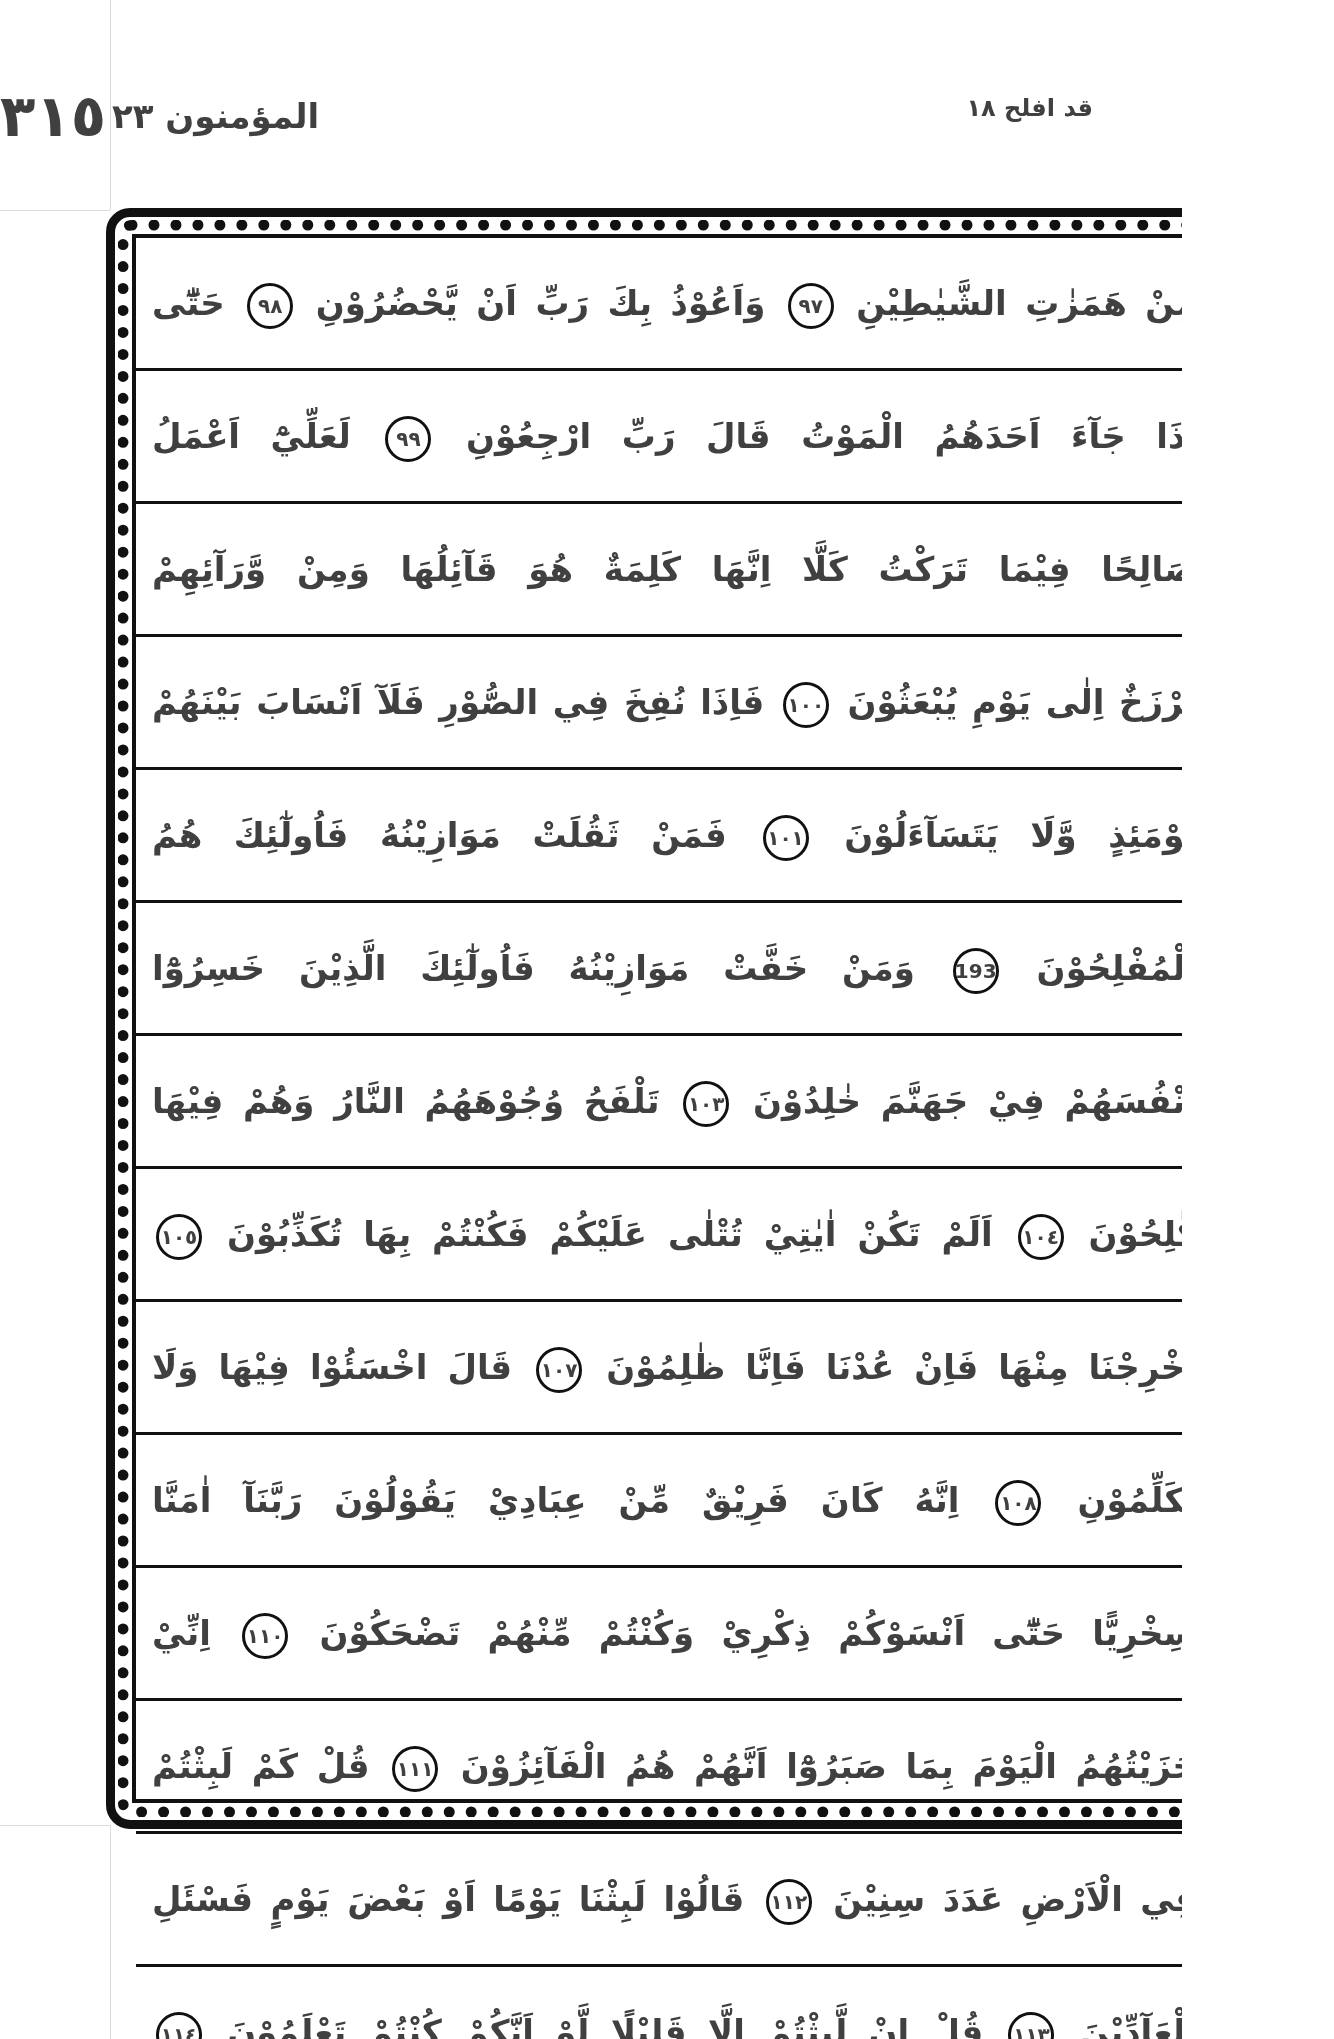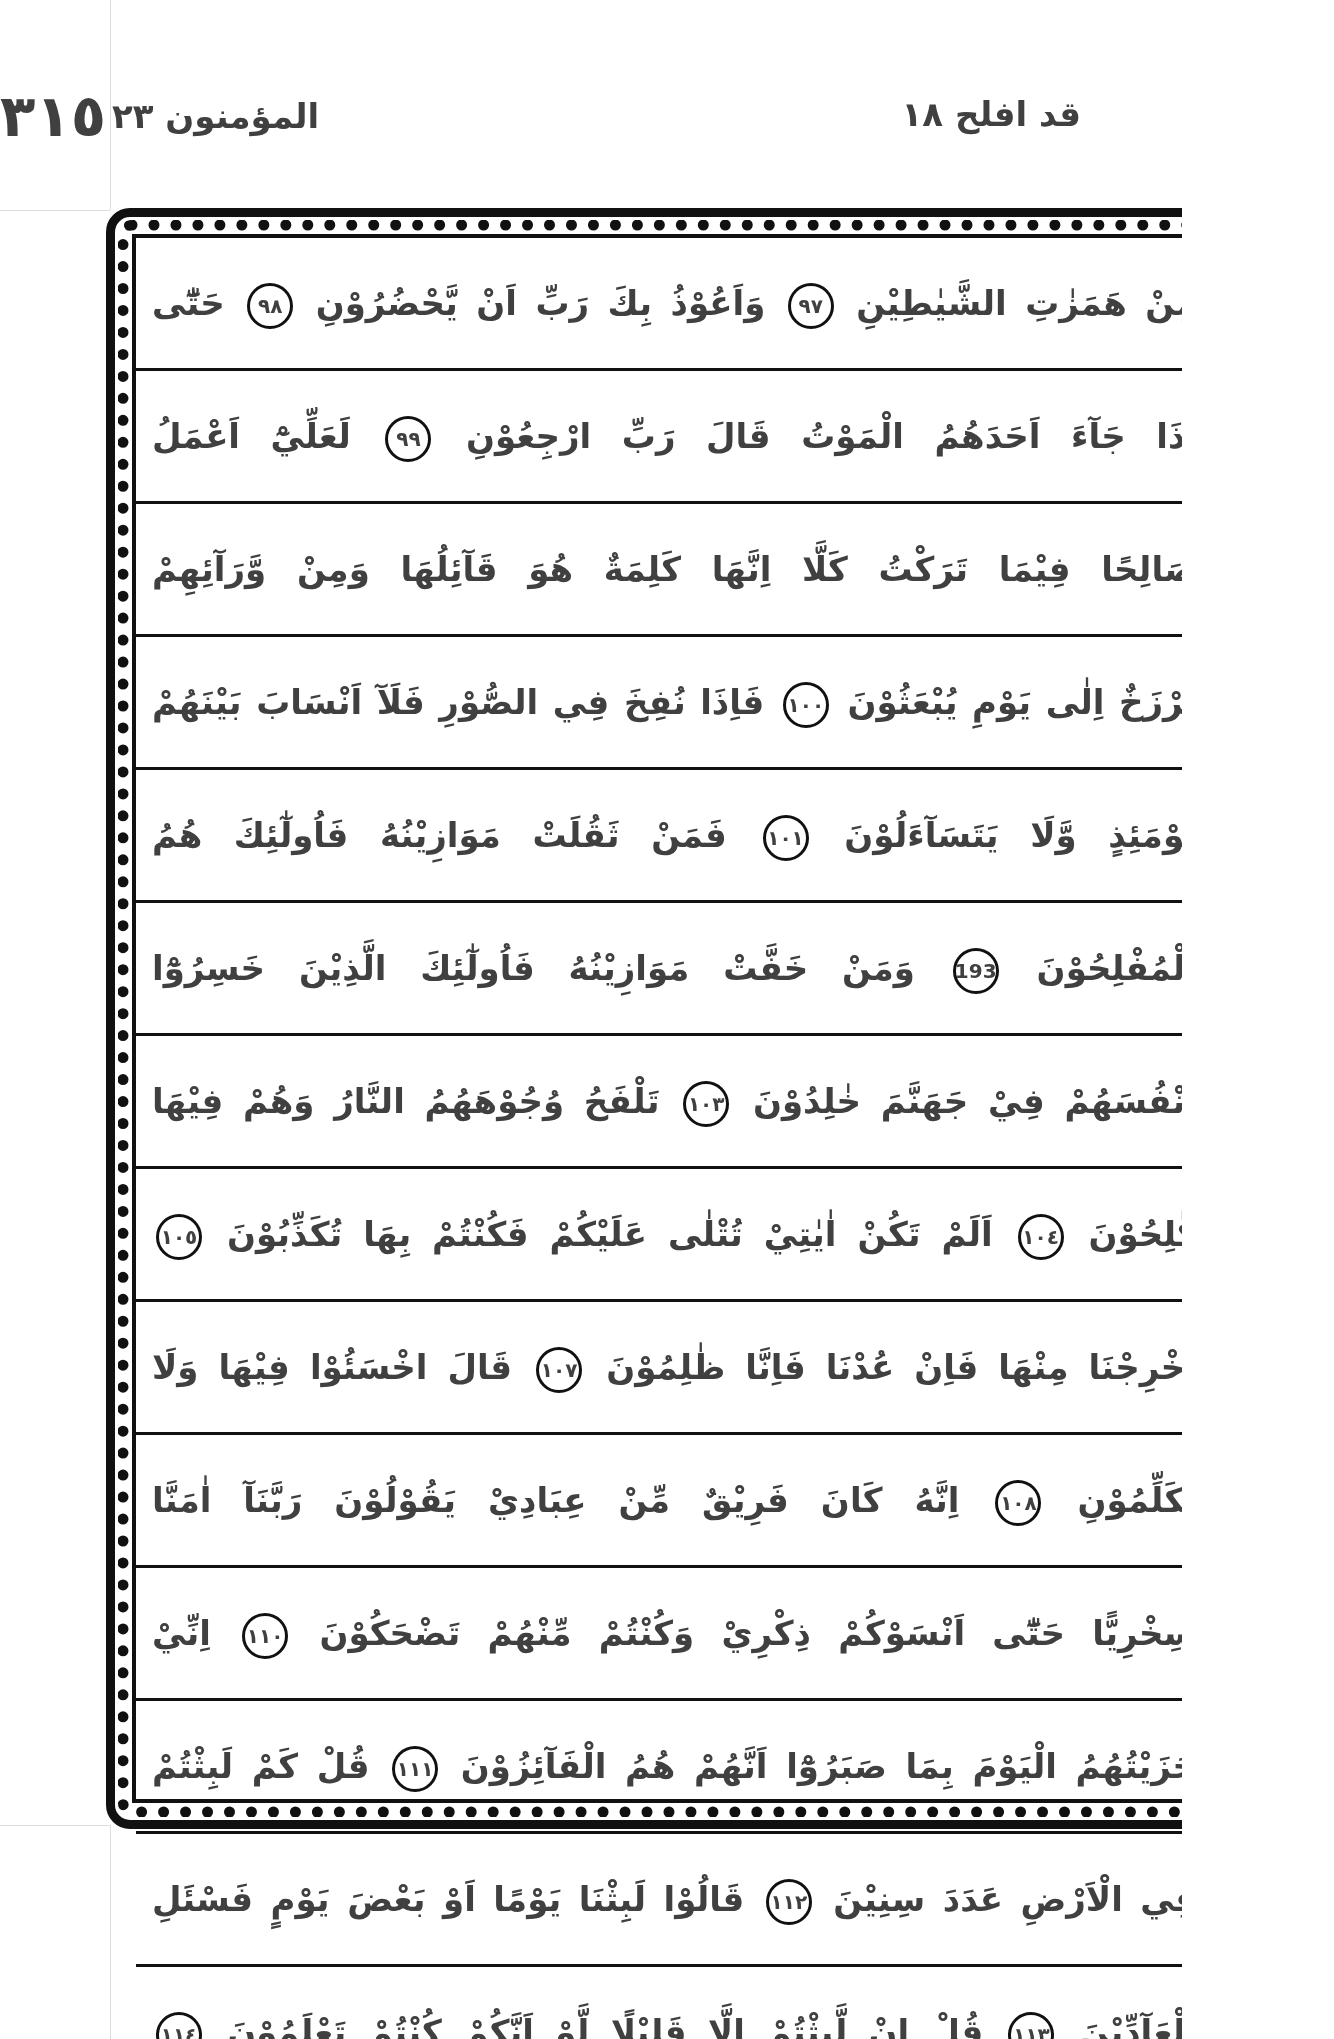--- a/index.html
+++ b/index.html
@@ -3,21 +3,21 @@
 <meta charset="utf-8">
 <style>
   html,body{margin:0;padding:0;background:#fff;}
   .page{
     position:relative;width:1182px;height:2039px;background:#ffffff;
     font-family:"DejaVu Sans",sans-serif;color:#404040;overflow:hidden;
   }
   
   .hdr-surah{position:absolute;top:96px;left:112px;font-size:34px;font-weight:bold;direction:rtl;}
   .hdr-page-no{position:absolute;top:82px;left:0;width:100%;text-align:left;font-size:58px;font-weight:bold;direction:rtl;}
-  .hdr-juz{position:absolute;top:94px;right:101px;font-size:34px;font-weight:bold;direction:rtl;}
+  .hdr-juz{position:absolute;top:94px;right:89px;font-size:24px;font-weight:bold;direction:rtl;}
   
   .frame{
     position:absolute;left:106px;top:208px;width:1137px;height:1621px;
     box-sizing:border-box;border:9px solid #111;border-radius:24px;padding:3px;background:#fff;
   }
   .beads{
     height:100%;box-sizing:border-box;border:11px dotted #111;border-radius:14px;padding:3px;
   }
   .inner{
     height:100%;box-sizing:border-box;border:4px solid #111;

